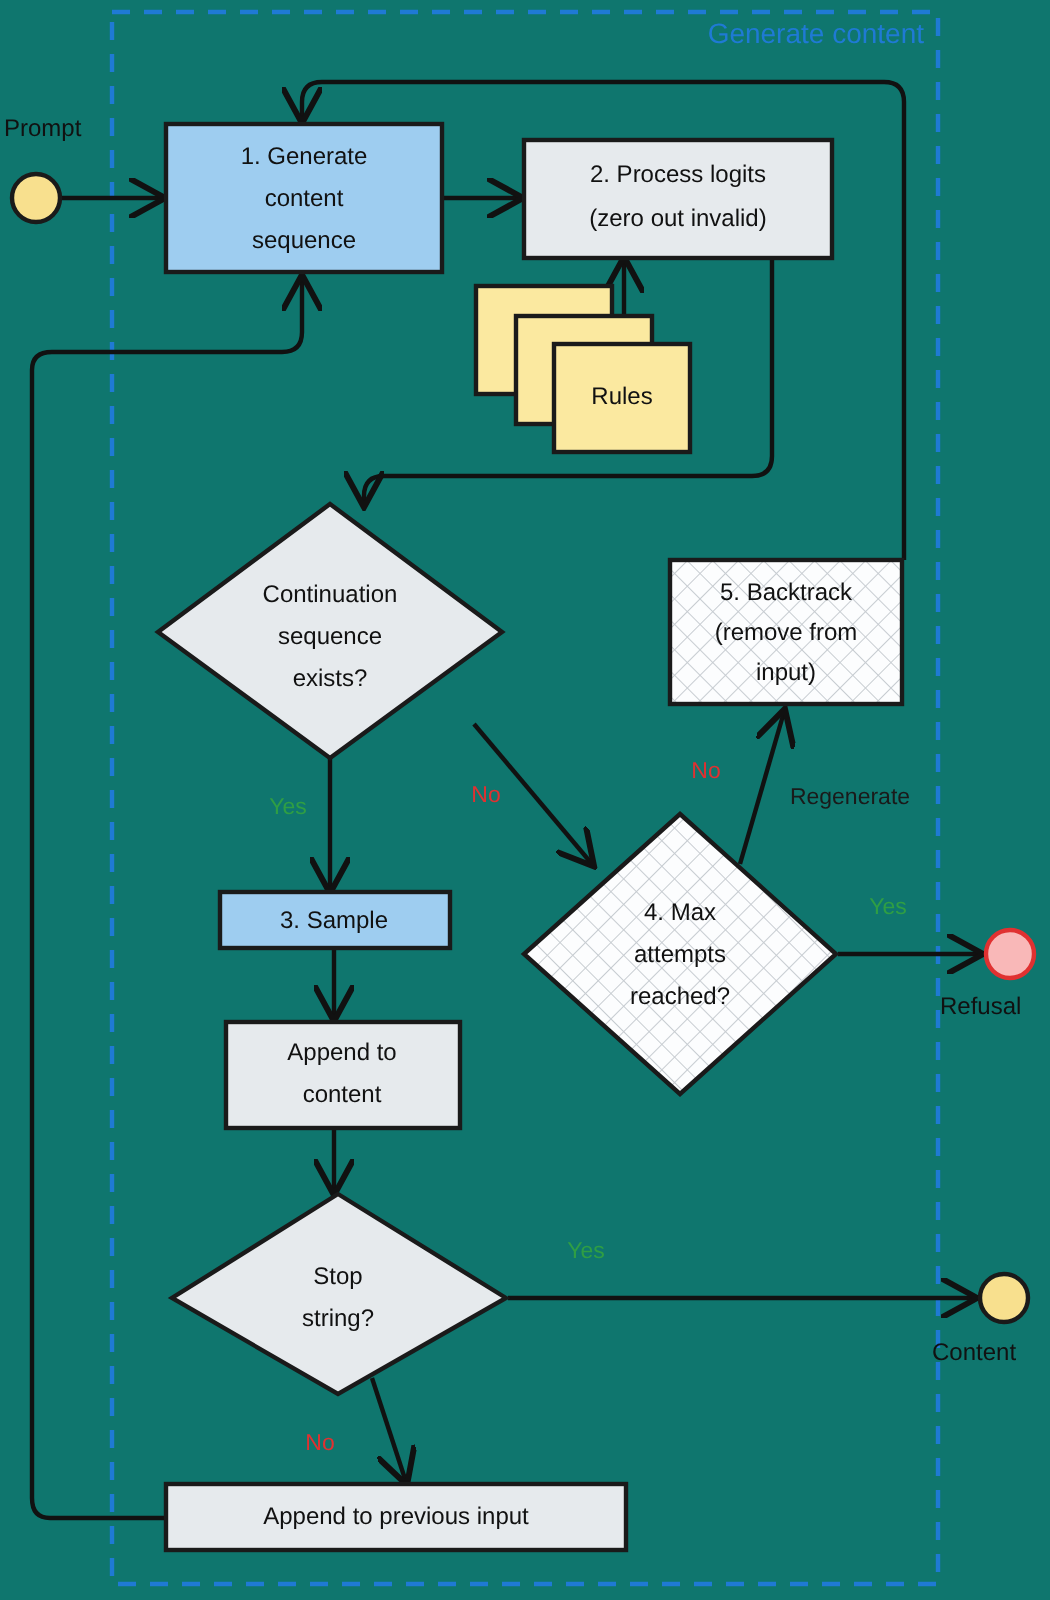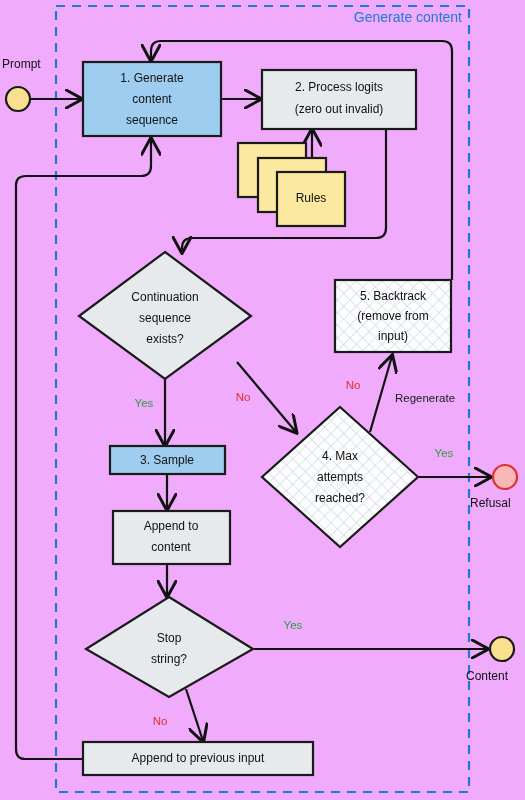--- a/index.html
+++ b/index.html
@@ -4,21 +4,21 @@
 <style>
   html, body {
     margin: 0;
     padding: 0;
     background: #ffffff;
   }
   #canvas-wrap {
     position: relative;
     width: 525px;
     height: 800px;
-    background: #f0abfc;
+    background: #0f766e;
     overflow: hidden;
     font-family: "Liberation Sans", sans-serif;
   }
   svg#flow {
     display: block;
     width: 525px;
     height: 800px;
   }
   .node-text {
     font-family: "Liberation Sans", sans-serif;

